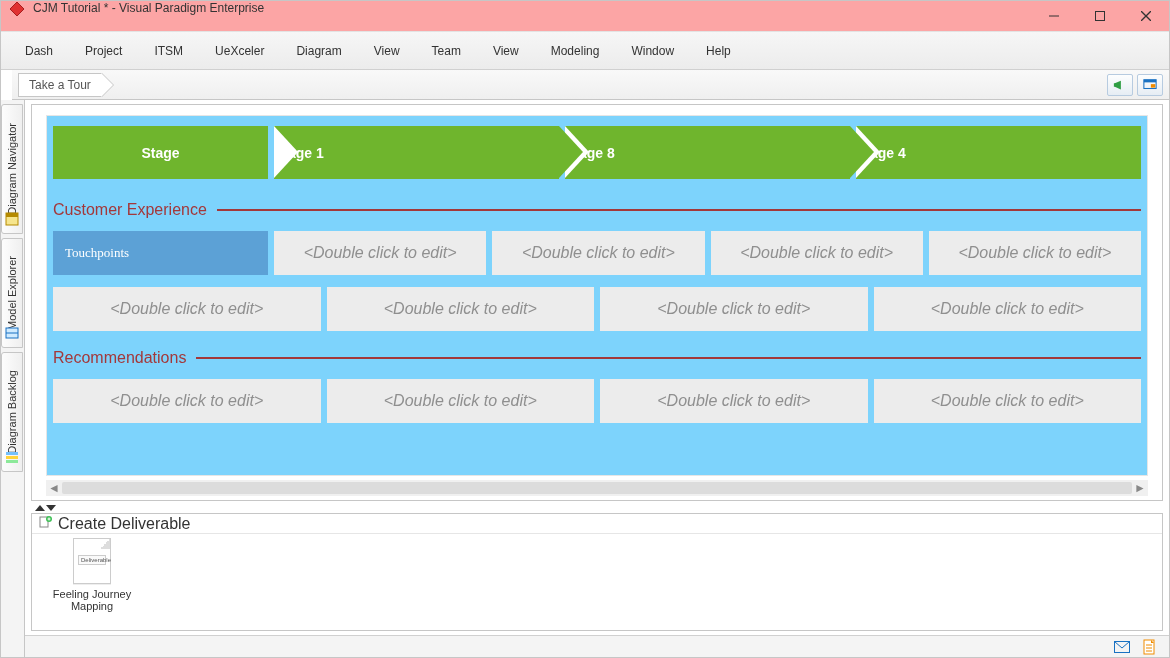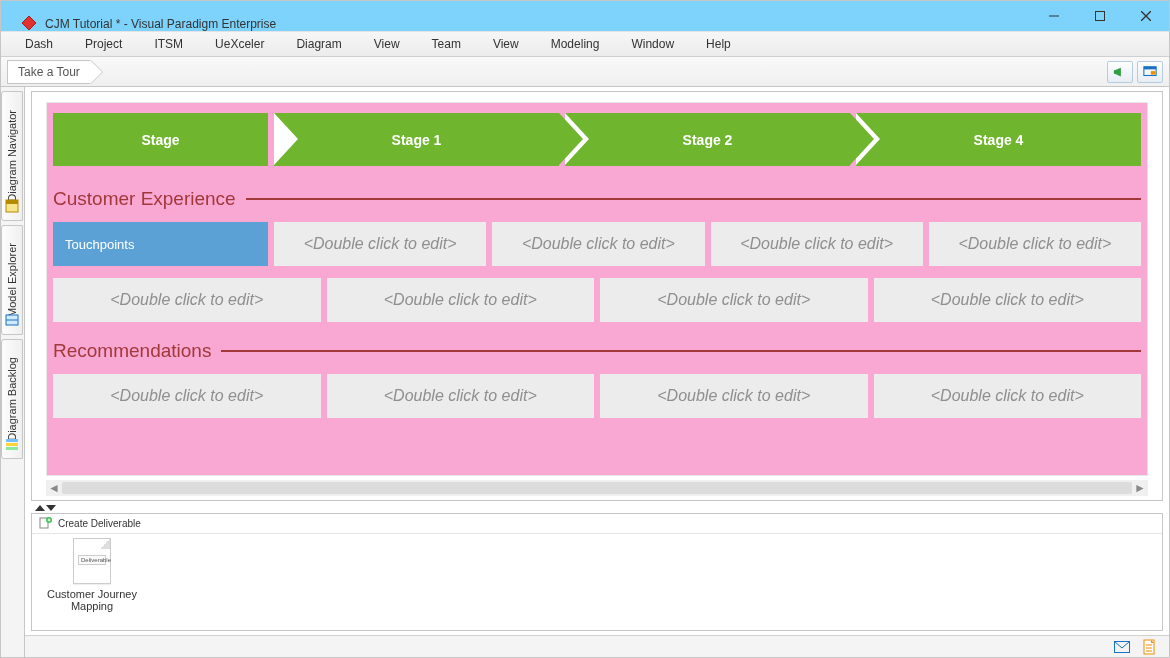--- a/index.html
+++ b/index.html
@@ -11,51 +11,52 @@
     background: #fff;
     width: 1170px;
     height: 658px;
     overflow: hidden;
     border: 1px solid #c6c6c6;
     display: flex;
     flex-direction: column;
   }
   .titlebar {
     display: flex;
-    align-items: flex-end;
+    align-items: flex-start;
     height: 30px;
-    padding: 0 0 0 20px;
-    background: #7dd3fc;
+    padding: 0 0 0 8px;
+    background: #fca5a5;
   }
   .titlebar .app-icon svg { display: block; }
   .titlebar .title { margin-left: 8px; font-size: 12px; color: #333; }
   .titlebar .spacer { flex: 1; }
   .winbtn {
     width: 46px; height: 30px;
     display: flex; align-items: center; justify-content: center;
     color: #333;
   }
   .menubar {
-    height: 26px;
+    height: 39px;
     background: linear-gradient(#f6f6f6,#ececec);
     border-top: 1px solid #e3e3e3;
     border-bottom: 1px solid #d0d0d0;
     display: flex;
     align-items: center;
     padding: 0 8px;
     text-align: center;
   }
   .menubar .menu-item { padding: 3px 16px; color: #333; font-size: 12px; cursor: default; }
   .tourbar {
     height: 30px;
     background: linear-gradient(#f9f9f9,#efefef);
     border-bottom: 1px solid #c6c6c6;
     display: flex;
     align-items: center;
     padding: 0 6px;
+    margin-left: 11px;
   }
   .tour-tab {
     display: flex; align-items: center;
     height: 24px;
     padding: 0 10px;
     background: #fff;
     border: 1px solid #c6c6c6;
     font-size: 12px;
     color: #555;
     position: relative;
@@ -127,21 +128,21 @@
     flex: 1;
     background: #fff;
     border: 1px solid #c6c6c6;
     margin: 4px 6px 2px 6px;
     position: relative;
     overflow: hidden;
   }
   .canvas-inner {
     position: absolute;
     left: 14px; right: 14px; top: 10px; bottom: 24px;
-    background: #f9a8d4;
+    background: #7dd3fc;
     border: 1px solid #e6e6e6;
   }
   .hscrollbar {
     position: absolute;
     left: 14px; right: 14px; bottom: 4px;
     height: 16px;
     background: #f0f0f0;
     display: flex;
     align-items: center;
   }
@@ -168,21 +169,21 @@
     background: #fff;
     height: 118px;
     display:flex; flex-direction:column;
   }
   .deliverable-head {
     height: 20px;
     background:#fff;
     border-bottom: 1px solid #e6e6e6;
     display:flex; align-items:center; gap:6px;
     padding: 0 6px;
-    font-size: 10px;
+    font-size: 16px;
   }
   .deliverable-body {
     flex:1; display:flex; align-items:flex-start; padding: 4px 10px;
   }
   .deliv-item { width: 100px; text-align:center; font-size:11px; color:#333;}
   .deliv-thumb {
     width: 38px; height: 46px; margin: 0 auto 4px auto;
     background:#fff; border:1px solid #ccc;
     position:relative;
     box-shadow:0 1px 0 #eee;
@@ -217,21 +218,21 @@
   .stage-cell, .stage-chevron, .row-label, .cell {
   }
   
   .stage-row { display:flex; height:53px; margin-bottom:22px; }
   .s-first {
     width:215px; background:#6fb52d; display:flex;align-items:center;justify-content:center;
     color:#fff; font-weight:600; font-size:14px;
   }
   .s-seg {
     position:relative; flex:1; margin-left:6px;
-    display:flex;align-items:center;justify-content:center;
+    display:flex;align-items:center;justify-content:flex-start;
     color:#fff; font-weight:600; font-size:14px;
     background:#6fb52d;
   }
   .s-seg .notch-in {
     position:absolute; left:0; top:0; width:0;height:0;
     border-top:26.5px solid transparent;
     border-bottom:26.5px solid transparent;
     border-left:24px solid #fff;
   }
   .s-seg .notch-out {
@@ -240,31 +241,31 @@
     border-bottom:26.5px solid transparent;
     border-left:24px solid #6fb52d;
     z-index:2;
   }
   .s-seg:last-child .notch-out{ display:none; }
   .s-seg:last-child{ margin-right:0; }
   .s-seg, .s-first { overflow:visible; }
   .stage-row-wrap{ position:relative; overflow:hidden; padding-right:0; }
 
   .section-title {
-    color:#a3383a; font-size:19px; margin: 12px 0 12px 0;
+    color:#a3383a; font-size:16px; margin: 12px 0 12px 0;
     display:flex; align-items:center; gap:10px;
   }
   .section-title .line { flex:1; height:2px; background:#a3383a; }
 
   .grid-row {
     display:flex; gap:6px; margin-bottom:12px;
   }
   .row-label {
     width:215px; min-height:44px; background:#5ca1d6; color:#fff;
-    display:flex; align-items:center; padding:0 12px; font-size:13px;
+    display:flex; align-items:center; padding:0 12px; font-size:13px;font-family:Liberation Serif, serif;
   }
   .cell {
     flex:1; min-height:44px; background:#ececec;
     display:flex; align-items:center; justify-content:center;
     color:#8f8f8f; font-style:italic; font-size:16px;
   }
 </style>
 </head>
 <body>
 
@@ -364,21 +365,21 @@
             <div class="s-first" style="position:relative">
               <span>Stage</span>
             </div>
             <div class="s-seg">
               <span class="notch-in"></span>
                 <span>Stage 1</span>
                 <span class="notch-out"></span>
             </div>
             <div class="s-seg">
               <span class="notch-in"></span>
-                <span>Stage 2</span>
+                <span>Stage 8</span>
                 <span class="notch-out"></span>
             </div>
             <div class="s-seg">
               <span class="notch-in"></span>
                 <span>Stage 4</span>
             </div>
           </div>
 
           <div class="section-title">
             <span>Customer Experience</span>
@@ -436,21 +437,21 @@
         </span>
         <span>Create Deliverable</span>
       </div>
       <div class="deliverable-body">
         <div class="deliv-item">
           <div class="deliv-thumb">
             <span class="dog-ear"></span>
             <span class="label">Deliverable</span>
           </div>
           <div>
-            <span>Customer Journey</span><br>
+            <span>Feeling Journey</span><br>
             <span>Mapping</span>
           </div>
         </div>
       </div>
     </div>
 
     <div class="statusbar">
       <div class="sicon">
         <svg width="16" height="12" viewBox="0 0 16 12">
             <rect x="0.5" y="0.5" width="15" height="11" fill="none" stroke="#1971c2"></rect>

